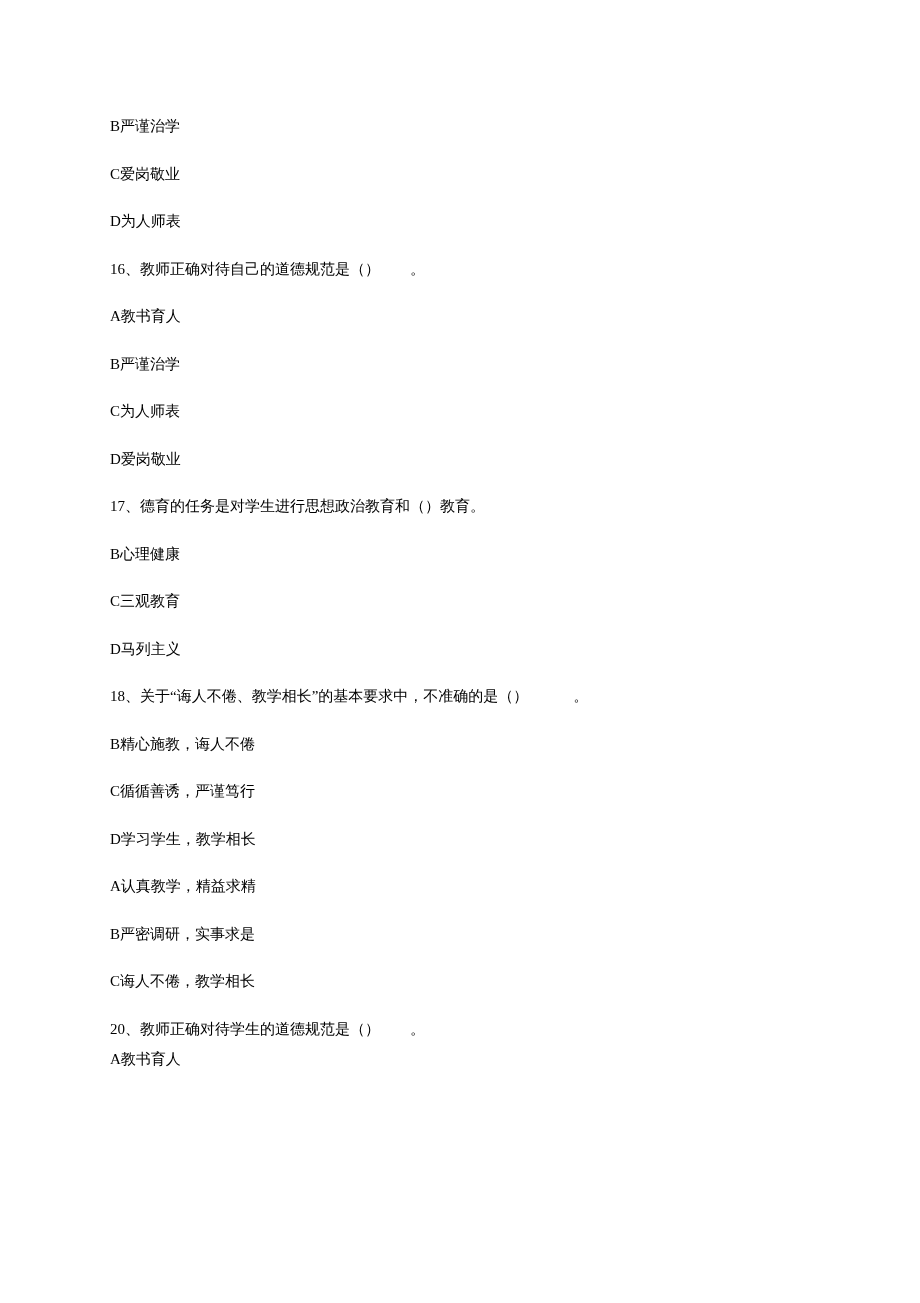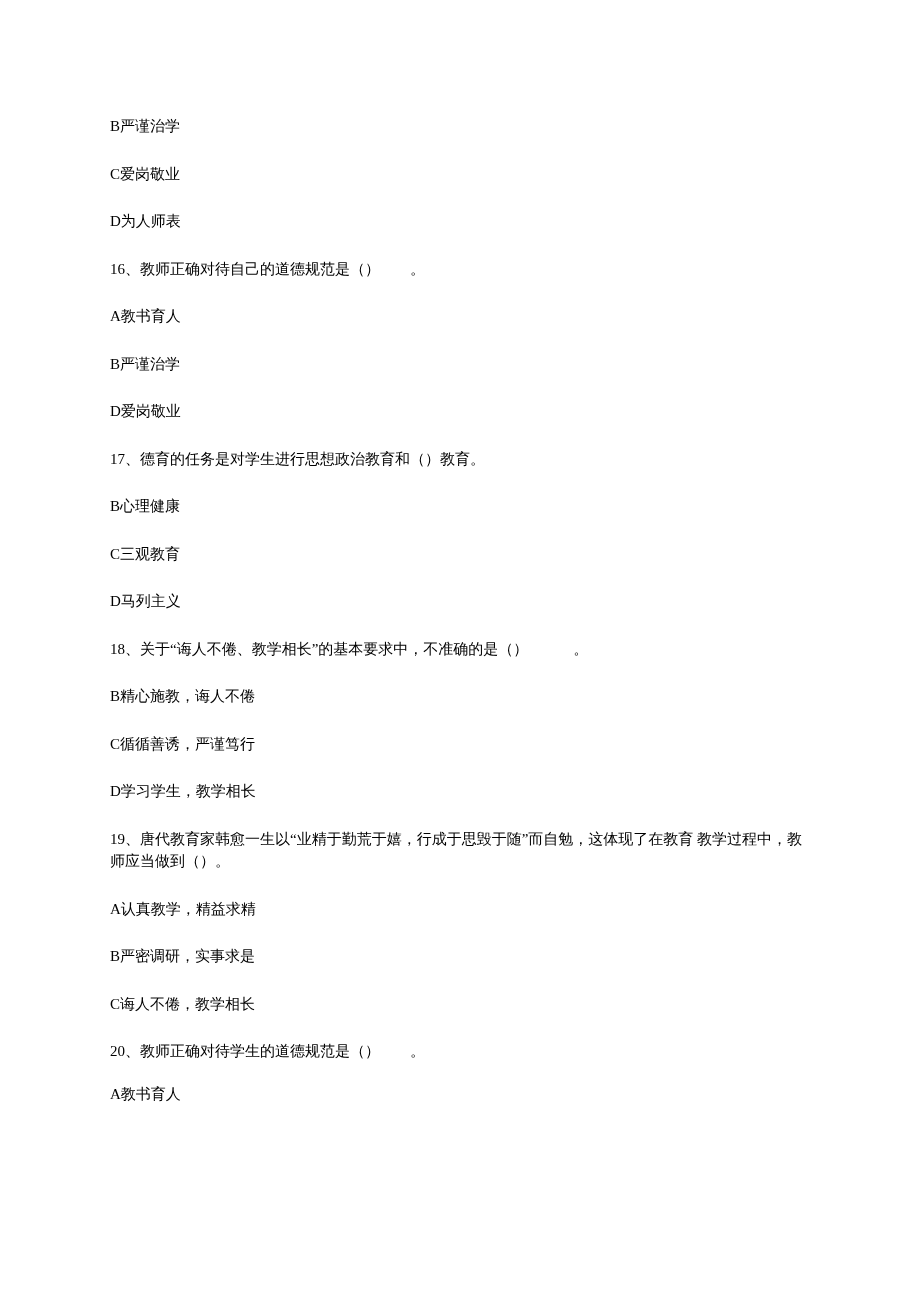--- a/index.html
+++ b/index.html
@@ -19,42 +19,42 @@
   .page {
     padding-top: 115px;
     padding-left: 110px;
     padding-right: 104px;
   }
   .line {
     margin-bottom: 25px;
     white-space: pre-wrap;
   }
   .line.tight {
-    margin-bottom: 20px;
+    margin-bottom: 8px;
     margin-top: 20px;
   }
 </style>
 </head>
 <body>
 
 <div class="page">
   <div class="line">B严谨治学</div>
   <div class="line">C爱岗敬业</div>
   <div class="line">D为人师表</div>
   <div class="line">16、教师正确对待自己的道德规范是（）　　。</div>
   <div class="line">A教书育人</div>
   <div class="line">B严谨治学</div>
+  <div class="line">C为人师表</div>
   <div class="line">D爱岗敬业</div>
   <div class="line">17、德育的任务是对学生进行思想政治教育和（）教育。</div>
   <div class="line">B心理健康</div>
   <div class="line">C三观教育</div>
   <div class="line">D马列主义</div>
   <div class="line">18、关于“诲人不倦、教学相长”的基本要求中，不准确的是（）　　　。</div>
   <div class="line">B精心施教，诲人不倦</div>
   <div class="line">C循循善诱，严谨笃行</div>
   <div class="line">D学习学生，教学相长</div>
-  <div class="line">19、唐代教育家韩愈一生以“业精于勤荒于嬉，行成于思毁于随”而自勉，这体现了在教育 教学过程中，教师应当做到（）。</div>
   <div class="line">A认真教学，精益求精</div>
   <div class="line">B严密调研，实事求是</div>
   <div class="line">C诲人不倦，教学相长</div>
   <div class="line tight">20、教师正确对待学生的道德规范是（）　　。</div>
   <div class="line">A教书育人</div>
 </div>
 
 </body></html>

